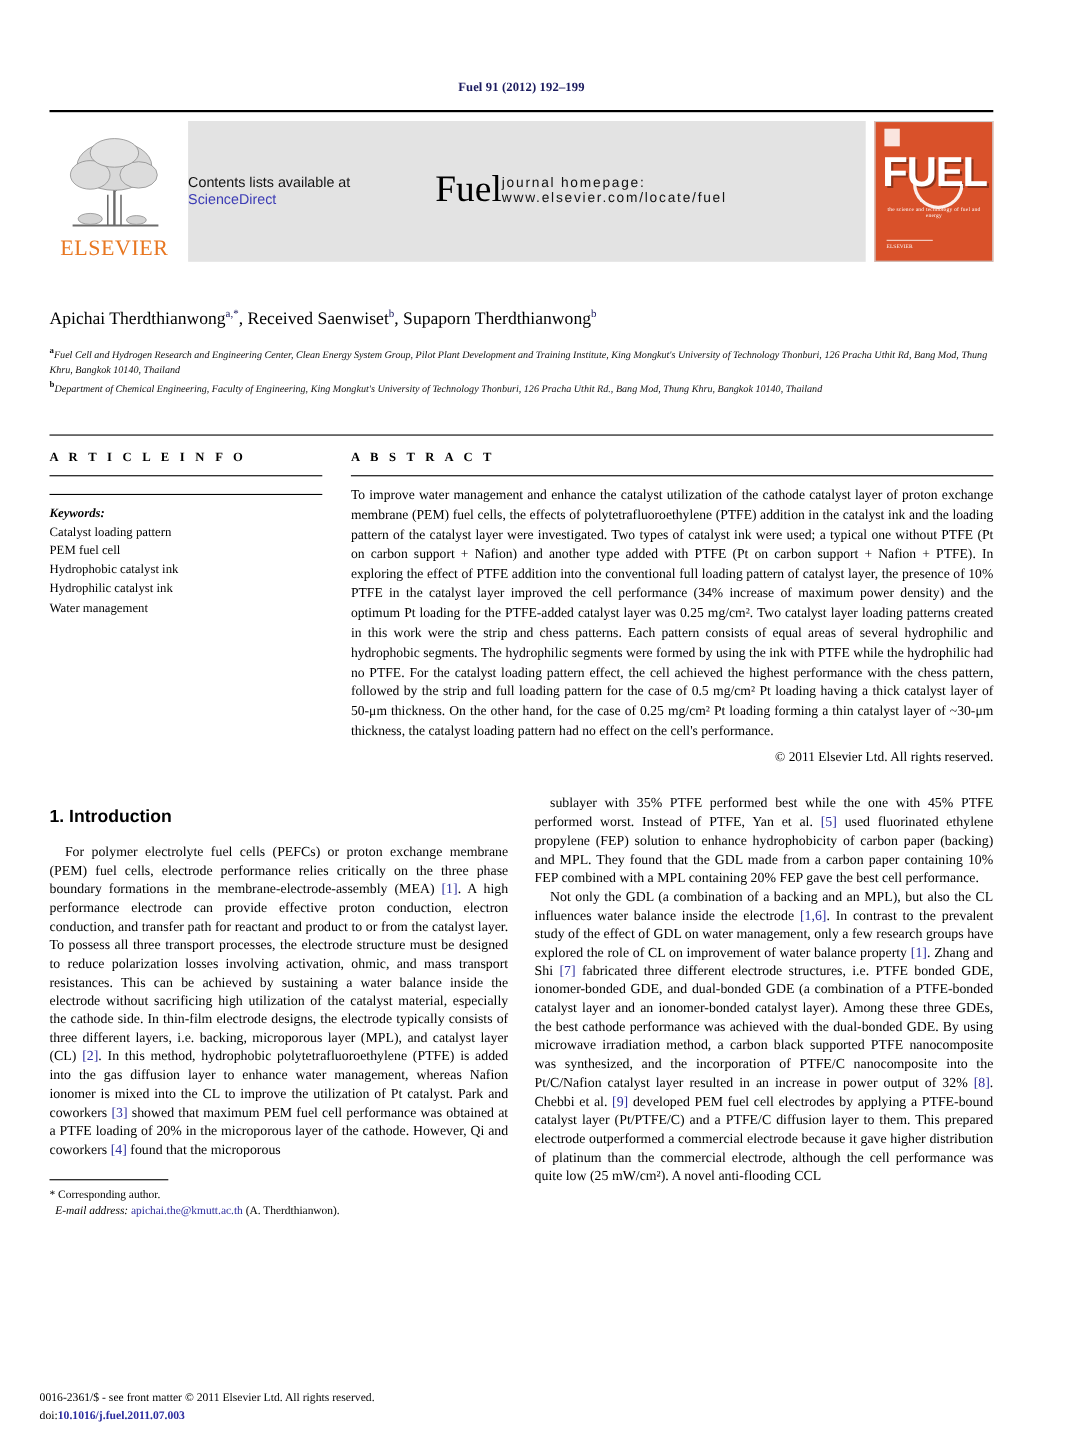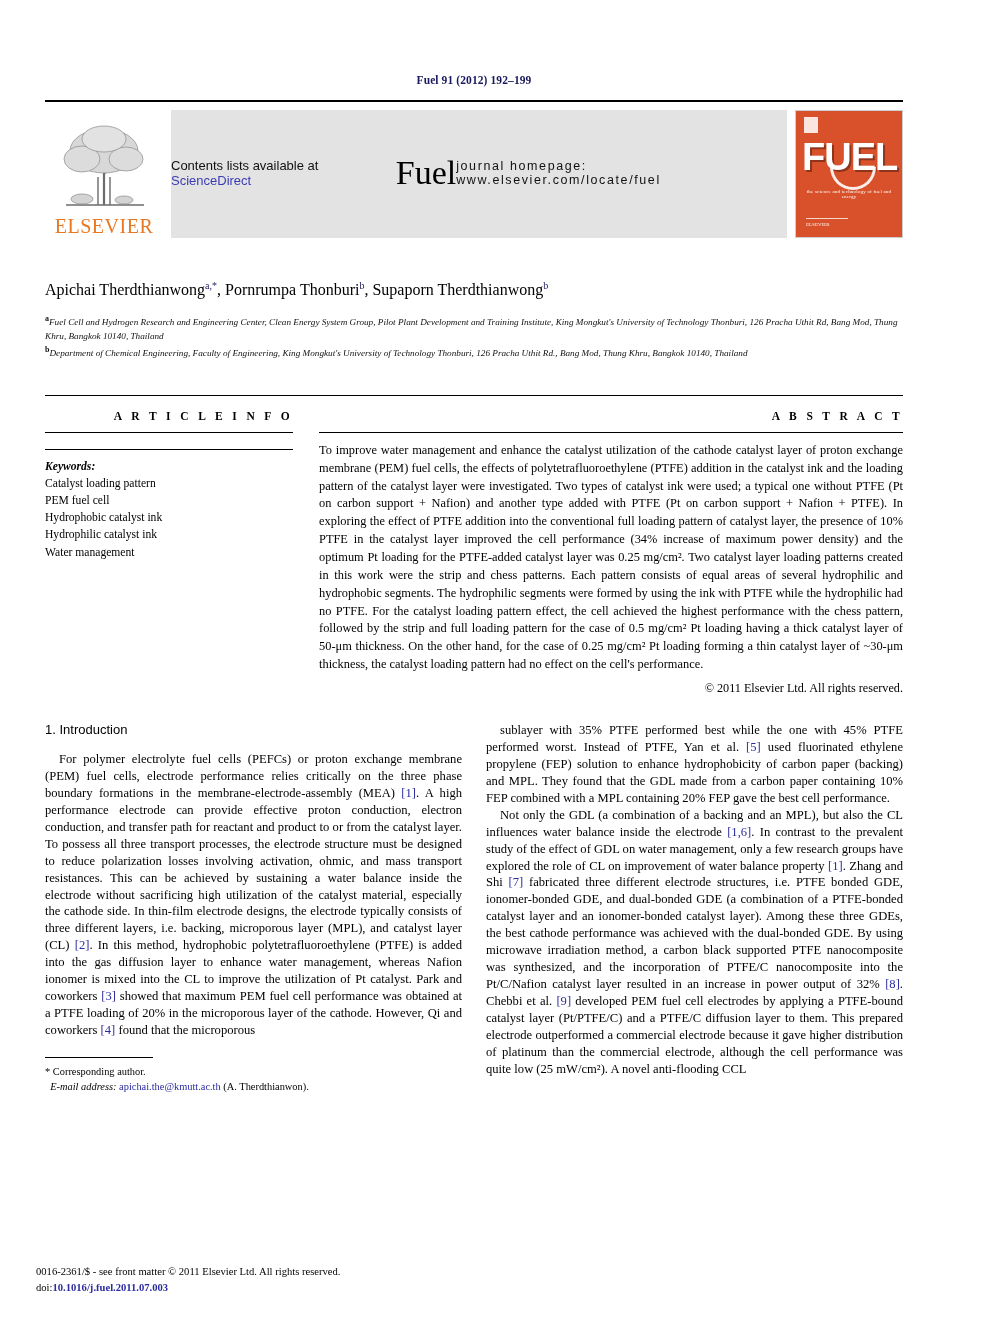--- a/index.html
+++ b/index.html
@@ -211,21 +211,20 @@
   .col-abstract {
     flex: 1 1 auto;
     padding-top: 14px;
   }
   .sec-head {
     font-family: "Liberation Serif", serif;
     font-weight: bold;
     font-size: 11.5px;
     letter-spacing: 3.4px;
     margin: 0 0 10px 0;
-    text-align: right;
   }
   .rule { border-top: 1.5px solid #000; }
   .info-body {
     font-size: 11.6px;
     line-height: 1.48;
     padding-top: 8px;
   }
   .info-body .label {
     font-style: italic;
     font-weight: bold;
@@ -251,23 +250,23 @@
     margin: 26px 45px 0 45px;
     display: flex;
     gap: 24px;
   }
   .body-col {
     flex: 1 1 0;
     min-width: 0;
   }
   .sect-title {
     font-family: "Liberation Sans", sans-serif;
-    font-weight: normal;
-    font-size: 13px;
-    margin: 0 0 14px 0;
+    font-weight: bold;
+    font-size: 16px;
+    margin: 12px 0 14px 0;
   }
   p.body-text {
     font-size: 12.6px;
     line-height: 1.345;
     text-align: justify;
     margin: 0;
     text-indent: 14px;
   }
   p.body-text + p.body-text { margin-top: 0; }
   .cite { color: #2b2b9e; }
@@ -341,21 +340,21 @@
         <div class="cover-foot-line"></div>
         <span>ELSEVIER</span>
       </div>
     </div>
 
   </div>
 
   <div class="title-block">
 
     <div class="authors">
-      <span>Apichai Therdthianwong</span><sup>a,*</sup>, <span>Pornrumpa Thonburi</span><sup>b</sup>, <span>Supaporn Therdthianwong</span><sup>b</sup>
+      <span>Apichai Therdthianwong</span><sup>a,*</sup>, <span>Received Saenwiset</span><sup>b</sup>, <span>Supaporn Therdthianwong</span><sup>b</sup>
     </div>
 
     <div class="affiliations">
       <span class="aff-line"><sup>a</sup><span>Fuel Cell and Hydrogen Research and Engineering Center, Clean Energy System Group, Pilot Plant Development and Training Institute, King Mongkut's University of Technology Thonburi, 126 Pracha Uthit Rd, Bang Mod, Thung Khru, Bangkok 10140, Thailand</span></span>
       <span class="aff-line"><sup>b</sup><span>Department of Chemical Engineering, Faculty of Engineering, King Mongkut's University of Technology Thonburi, 126 Pracha Uthit Rd., Bang Mod, Thung Khru, Bangkok 10140, Thailand</span></span>
     </div>
   </div>
 
   <div class="info-abstract">
 

